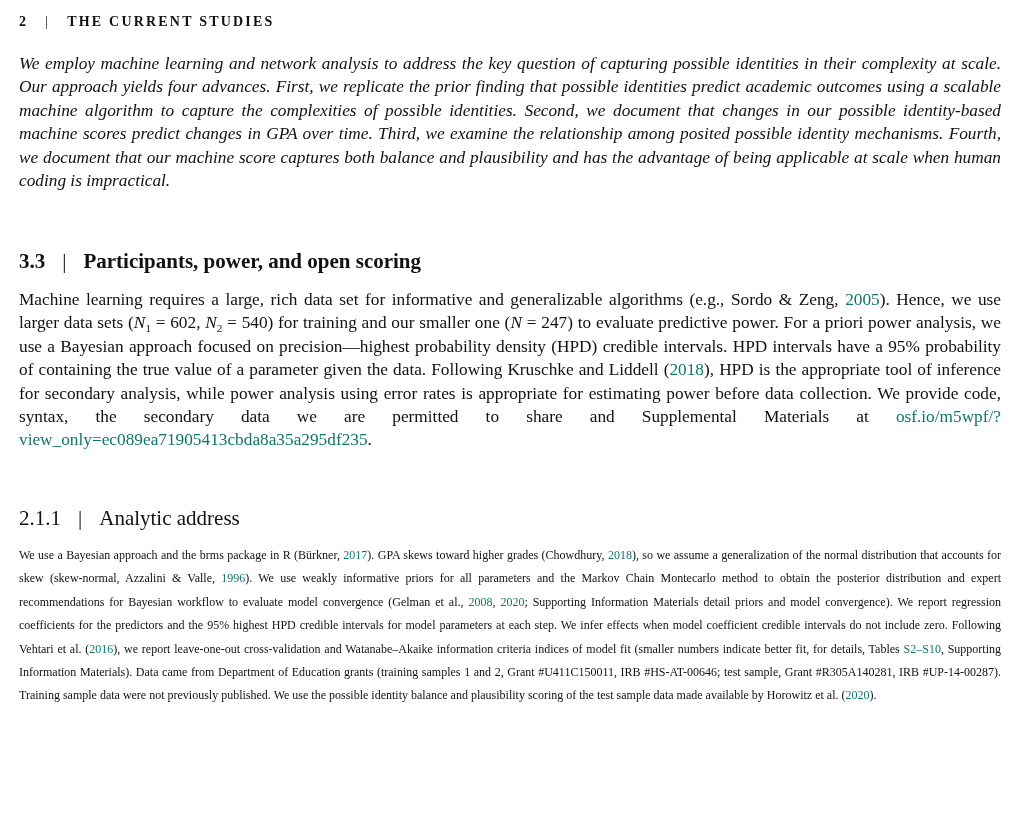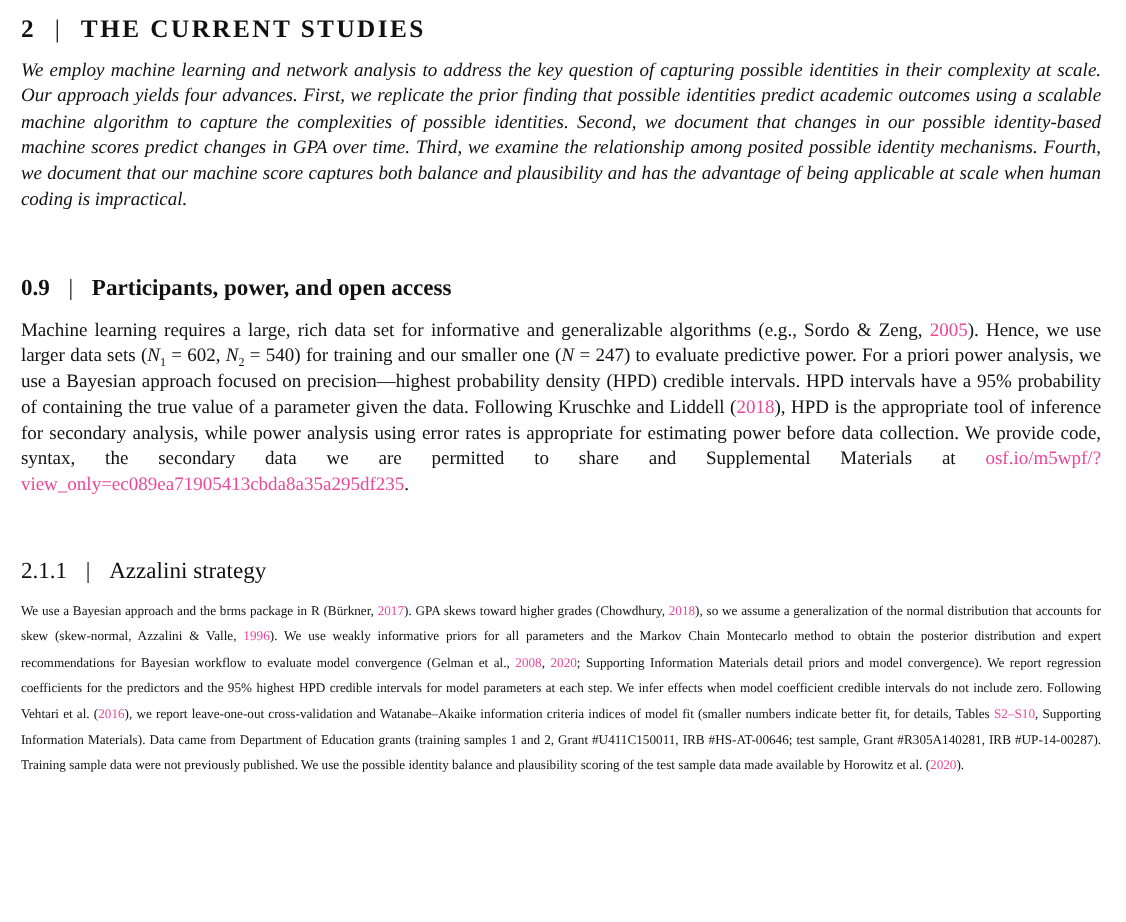--- a/index.html
+++ b/index.html
@@ -5,21 +5,21 @@
     html, body { margin: 0; padding: 0; background: #ffffff; }
     body {
       width: 1024px; height: 838px; overflow: hidden;
       font-family: "Liberation Serif", "DejaVu Serif", serif;
       color: #111111;
       position: relative;
     }
     .page { position: absolute; left: 19px; top: 0; width: 982px; }
     .h1 {
       position: absolute; top: 14px; left: 0;
-      font-weight: bold; font-size: 23px; letter-spacing: 2.2px;
+      font-weight: bold; font-size: 14px; letter-spacing: 2.2px;
       white-space: nowrap;
     }
     .h2 {
       position: absolute; top: 249px; left: 0;
       font-weight: bold; font-size: 21px; white-space: nowrap;
     }
     .h3 {
       position: absolute; top: 506px; left: 0;
       font-size: 21px; white-space: nowrap;
     }
@@ -27,40 +27,40 @@
     .bar { display: inline-block; margin: 0 17px; font-weight: normal; }
     .para {
       position: absolute; left: 0; width: 982px;
       font-size: 17.3px; line-height: 23.4px;
       text-align: justify;
       margin: 0;
     }
     .p1 { top: 52px; font-style: italic; }
     .p2 { top: 288px; }
     .p3 { top: 544px; font-size: 12px; }
-    .link { color: #ec4899; text-decoration: none; margin-top: 28px; }
+    .link { color: #0f766e; text-decoration: none; margin-top: 28px; }
     .ital { font-style: italic; }
     sub { font-size: 11px; line-height: 0; }
   </style>
 </head>
 <body>
 
 <div class="page">
 
   <div class="h1">
     <span class="num">2</span><span class="bar">|</span><span>THE CURRENT STUDIES</span>
   </div>
 
   <p class="para p1">We employ machine learning and network analysis to address the key question of capturing possible identities in their complexity at scale. Our approach yields four advances. First, we replicate the prior finding that possible identities predict academic outcomes using a scalable machine algorithm to capture the complexities of possible identities. Second, we document that changes in our possible identity-based machine scores predict changes in GPA over time. Third, we examine the relationship among posited possible identity mechanisms. Fourth, we document that our machine score captures both balance and plausibility and has the advantage of being applicable at scale when human coding is impractical.</p>
 
   <div class="h2">
-    <span class="num">0.9</span><span class="bar">|</span><span>Participants, power, and open access</span>
+    <span class="num">3.3</span><span class="bar">|</span><span>Participants, power, and open scoring</span>
   </div>
 
   <p class="para p2"><span>Machine learning requires a large, rich data set for informative and generalizable algorithms (e.g., Sordo &amp; Zeng, </span><a class="link">2005</a><span>). Hence, we use larger data sets (</span><span class="ital">N</span><sub>1</sub><span> = 602, </span><span class="ital">N</span><sub>2</sub><span> = 540) for training and our smaller one (</span><span class="ital">N</span><span> = 247) to evaluate predictive power. For a priori power analysis, we use a Bayesian approach focused on precision—highest probability density (HPD) credible intervals. HPD intervals have a 95% probability of containing the true value of a parameter given the data. Following Kruschke and Liddell (</span><a class="link">2018</a><span>), HPD is the appropriate tool of inference for secondary analysis, while power analysis using error rates is appropriate for estimating power before data collection. We provide code, syntax, the secondary data we are permitted to share and Supplemental Materials at </span><a class="link">osf.io/m5wpf/?view_only=ec089ea71905413cbda8a35a295df235</a><span>.</span></p>
 
   <div class="h3">
-    <span class="num">2.1.1</span><span class="bar">|</span><span>Azzalini strategy</span>
+    <span class="num">2.1.1</span><span class="bar">|</span><span>Analytic address</span>
   </div>
 
   <p class="para p3"><span>We use a Bayesian approach and the brms package in R (Bürkner, </span><a class="link">2017</a><span>). GPA skews toward higher grades (Chowdhury, </span><a class="link">2018</a><span>), so we assume a generalization of the normal distribution that accounts for skew (skew-normal, Azzalini &amp; Valle, </span><a class="link">1996</a><span>). We use weakly informative priors for all parameters and the Markov Chain Montecarlo method to obtain the posterior distribution and expert recommendations for Bayesian workflow to evaluate model convergence (Gelman et al., </span><a class="link">2008</a><span>, </span><a class="link">2020</a><span>; Supporting Information Materials detail priors and model convergence). We report regression coefficients for the predictors and the 95% highest HPD credible intervals for model parameters at each step. We infer effects when model coefficient credible intervals do not include zero. Following Vehtari et al. (</span><a class="link">2016</a><span>), we report leave-one-out cross-validation and Watanabe–Akaike information criteria indices of model fit (smaller numbers indicate better fit, for details, Tables </span><a class="link">S2–S10</a><span>, Supporting Information Materials). Data came from Department of Education grants (training samples 1 and 2, Grant #U411C150011, IRB #HS-AT-00646; test sample, Grant #R305A140281, IRB #UP-14-00287). Training sample data were not previously published. We use the possible identity balance and plausibility scoring of the test sample data made available by Horowitz et al. (</span><a class="link">2020</a><span>).</span></p>
 
 </div>
 
 </body></html>

